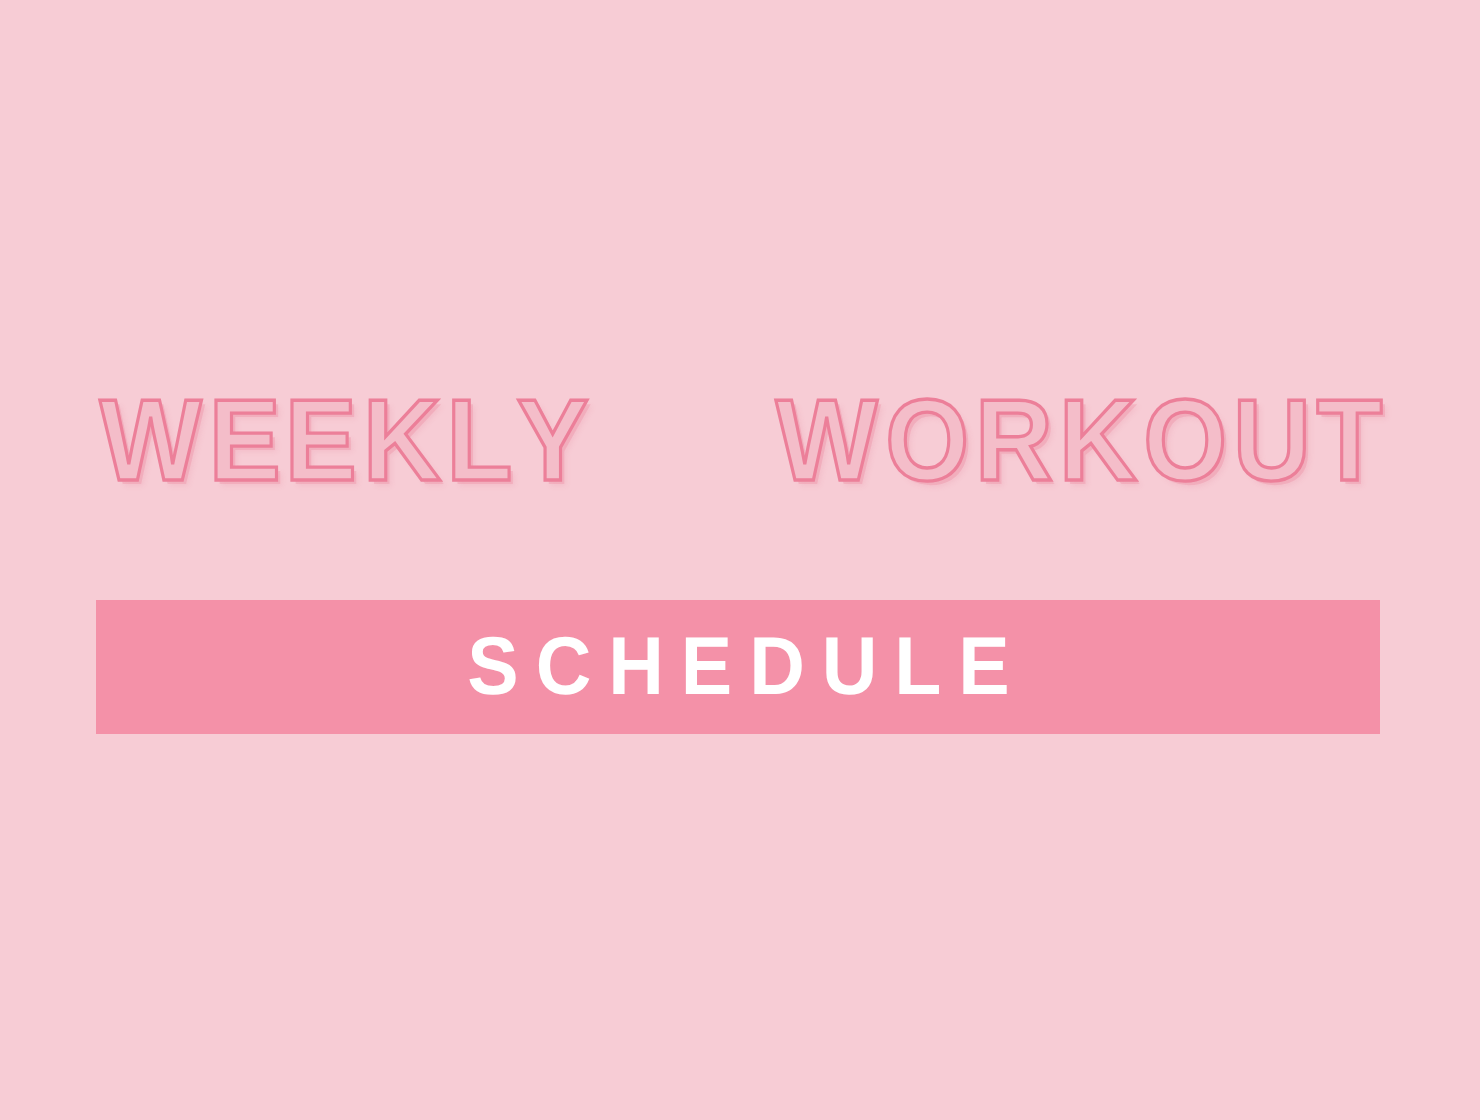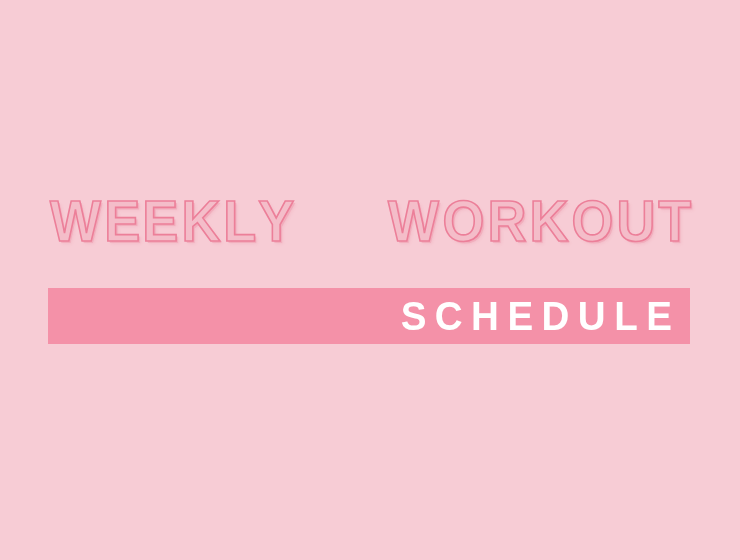--- a/index.html
+++ b/index.html
@@ -52,27 +52,27 @@
        2.0px 2.0px 0 rgba(232,124,150,0.28),
        3.0px 3.0px 3px rgba(232,124,150,0.16);
     transform: scaleX(0.93);
     transform-origin: center;
   }
 
   
   #schedule-bar {
     position: absolute;
     left: 48px;
-    top: 288px;
+    top: 300px;
     width: 642px;
-    height: 56px;
+    height: 67px;
     background: #f491a8;
     display: flex;
     align-items: center;
-    justify-content: flex-end;
+    justify-content: center;
   }
 
   #schedule-text {
     color: #ffffff;
     font-family: "Liberation Sans", sans-serif;
     font-weight: 700;
     font-size: 41px;
     line-height: 1;
     letter-spacing: 9px;
     

